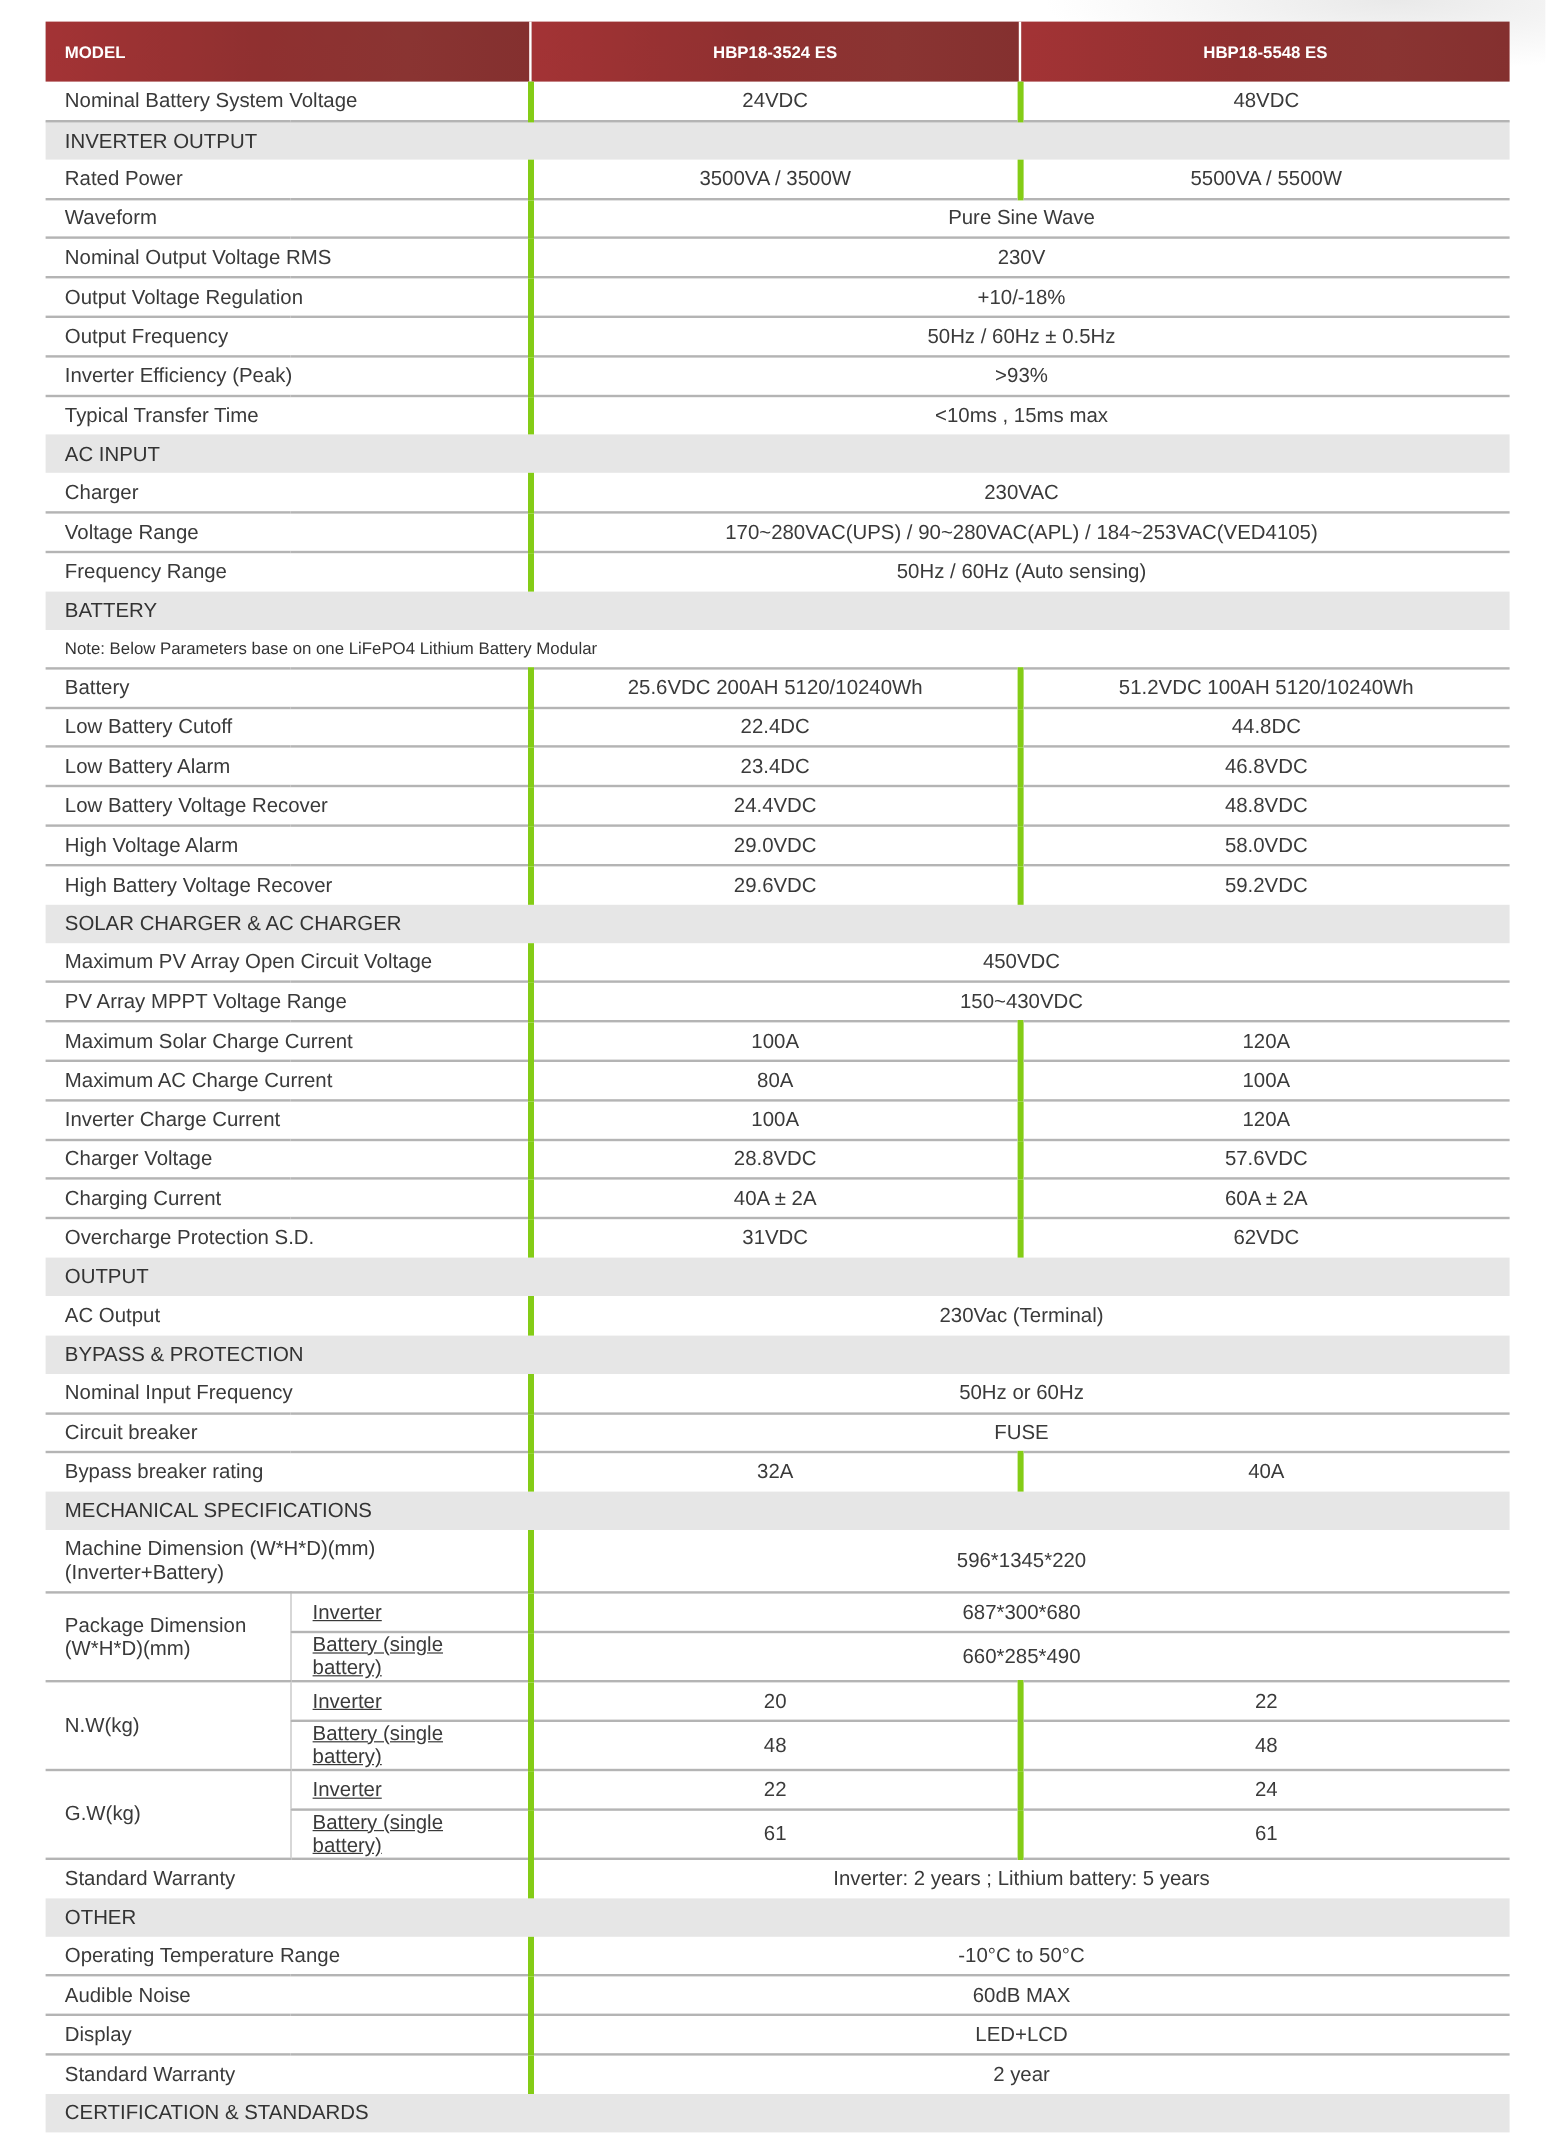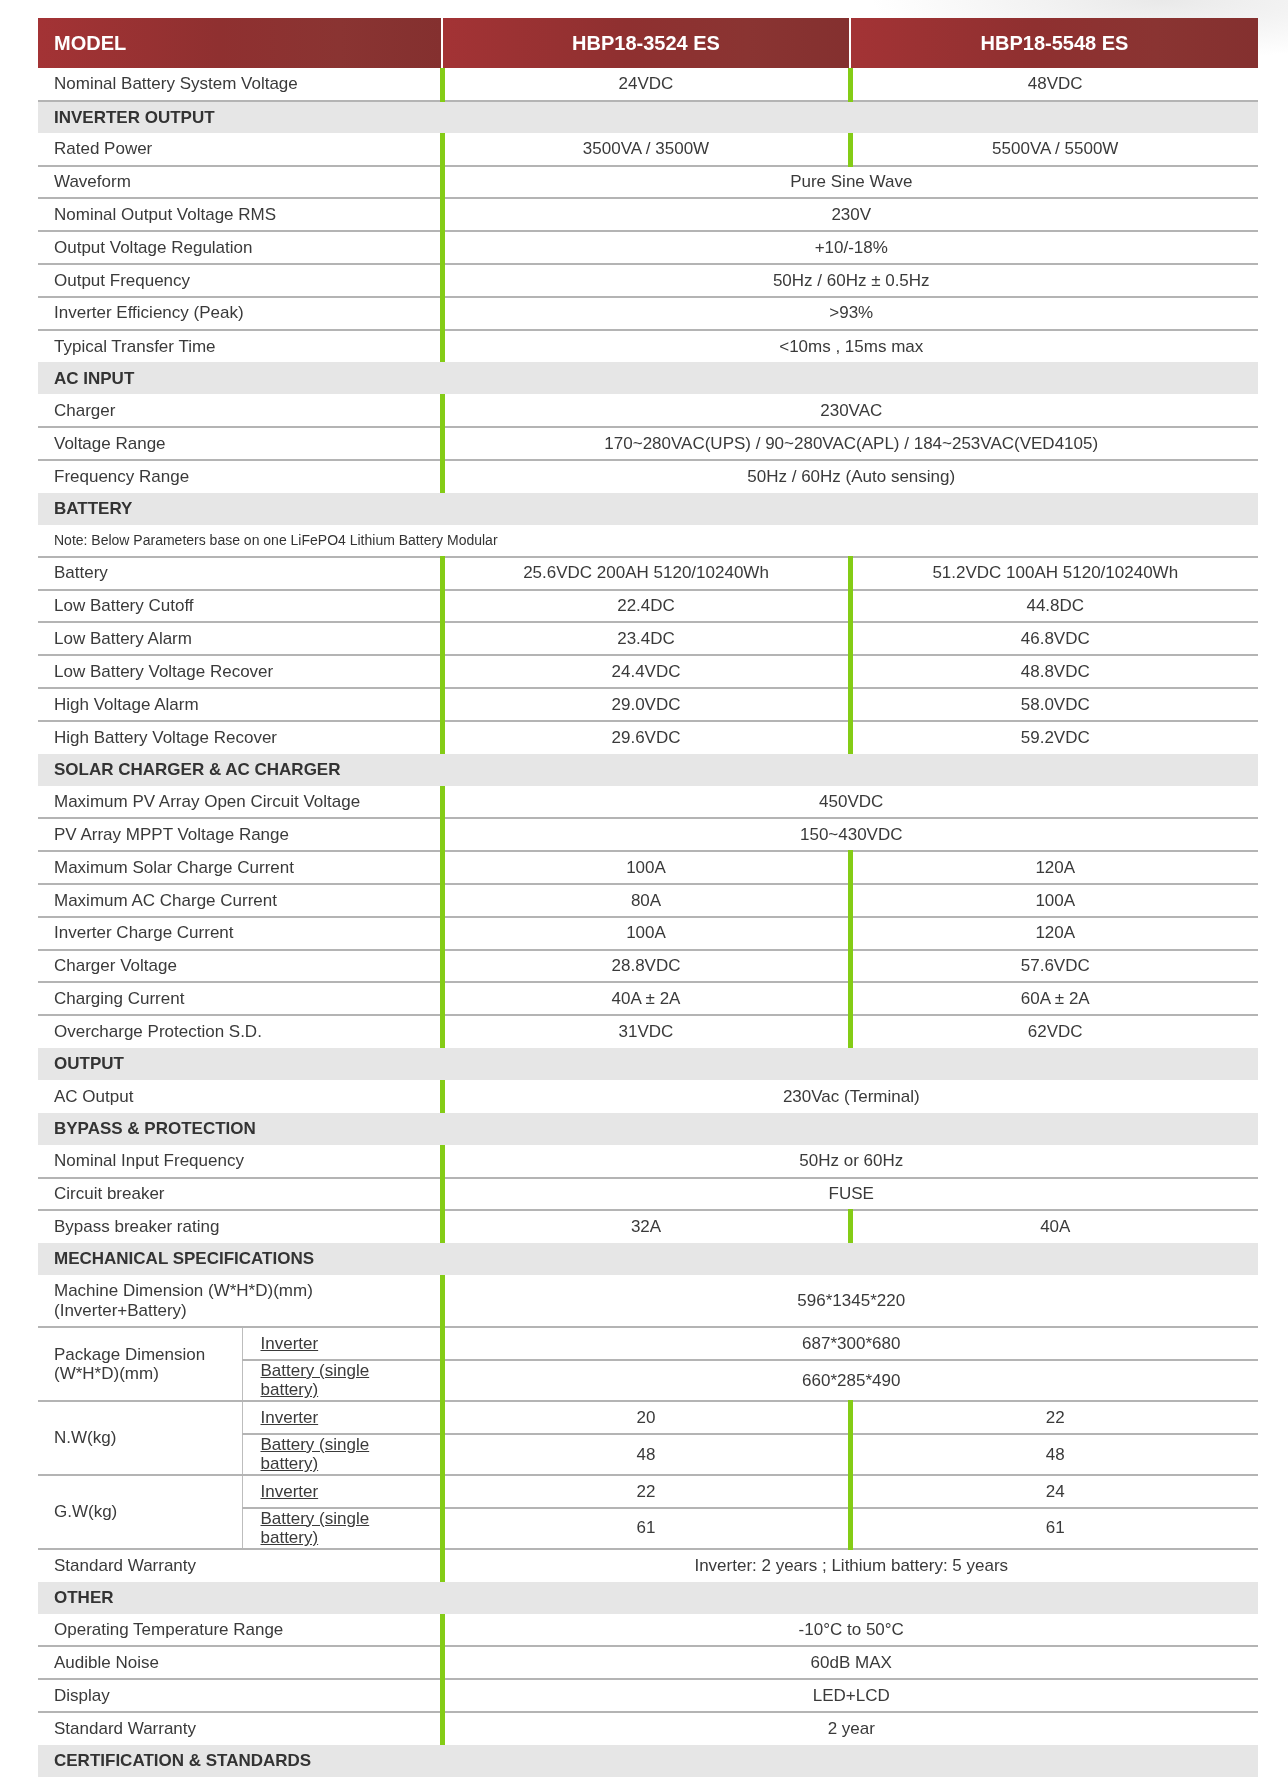--- a/index.html
+++ b/index.html
@@ -3,28 +3,28 @@
 <meta charset="utf-8">
 <style>
   * { box-sizing: border-box; margin: 0; padding: 0; }
   html, body { width: 1288px; height: 1780px; background: #ffffff; overflow: hidden; }
   body { font-family: "Liberation Sans", "DejaVu Sans", sans-serif; color: #3a3a3a; position: relative; }
   .bg-glow { position: absolute; right: 0; top: 0; width: 420px; height: 60px;
     background: radial-gradient(ellipse at 70% 0%, #e9e9e9 0%, rgba(255,255,255,0) 70%); }
   .sheet { position: absolute; left: 38px; top: 18px; width: 1220px; }
   table { width: 1220px; border-collapse: collapse; table-layout: fixed; font-size: 17px; }
   col.c1 { width: 204px; } col.c2 { width: 200px; } col.c3 { width: 408px; } col.c4 { width: 408px; }
-  thead th { height: 50px; color: #ffffff; font-size: 20px; font-weight: bold;
+  thead th { height: 50px; color: #ffffff; font-size: 14px; font-weight: bold;
     background: linear-gradient(90deg, #a33335 0%, #8f3030 45%, #8a3432 75%, #84302f 100%); }
   thead th.lbl { text-align: left; padding-left: 16px; }
   thead th + th { border-left: 2px solid #ffffff; text-align: center; }
   td { height: 32.8px; padding: 0 16px; vertical-align: middle; border-bottom: 2px solid #b4b4b4; line-height: 1.15; }
   td.val { text-align: center; border-left: 5px solid #84cc16; padding: 0 6px; }
   td.sub { padding-left: 18px; border-left: 1px solid #bdbdbd; text-decoration: underline; }
-  tr.section td { background: #e6e6e6; font-weight: bold; color: #333; border-bottom: none; height: 32px; }
+  tr.section td { background: #e6e6e6; font-weight: normal; color: #333; border-bottom: none; height: 32px; }
   tr.note td { font-weight: normal; font-size: 14px; color: #333; height: 32px; }
   tr.noborder td { border-bottom: none; }
   tr.tall td { height: 52px; }
   .footer { font-size: 17px; padding-left: 22px; padding-top: 6px; color: #3a3a3a; }
 </style>
 </head>
 <body>
 
 <div class="bg-glow"></div>
 

